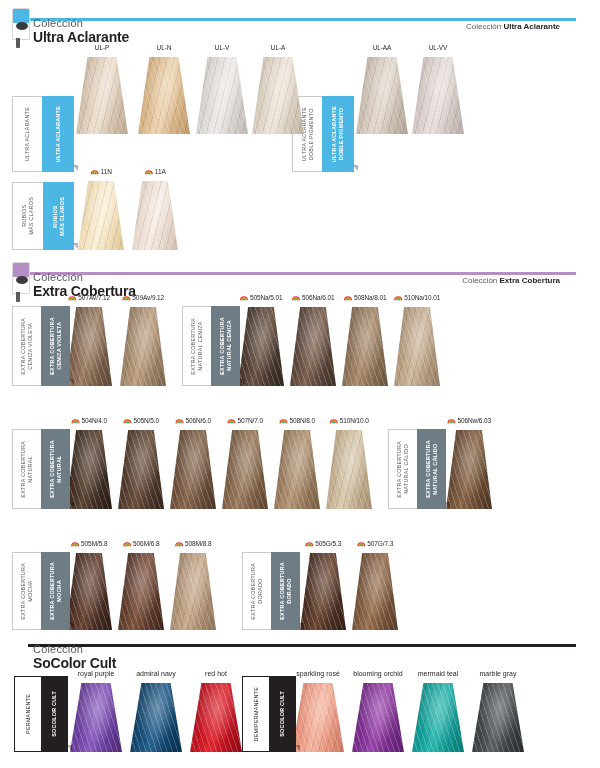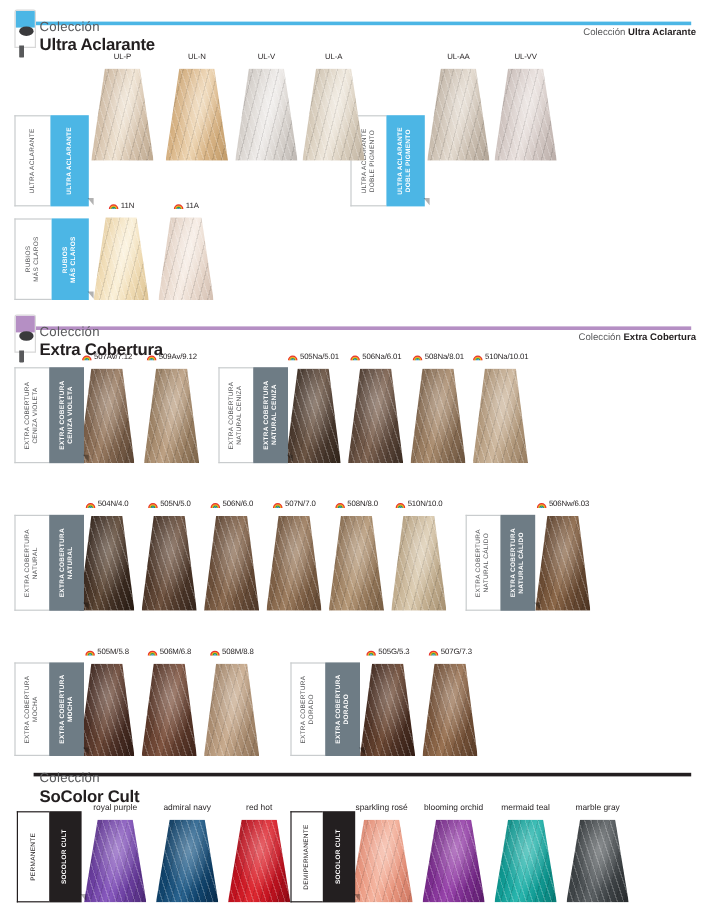--- a/index.html
+++ b/index.html
@@ -32,21 +32,21 @@
   }
   .tube .bodytop { position: absolute; left: 0; top: 0; width: 18px; height: 14px; }
   .tube .dot {
     position: absolute; left: 3px; top: 13px; width: 12px; height: 8px;
     background: #3a3a3c; border-radius: 50%;
   }
   .coll-text { position: absolute; left: 33px; top: 10px; line-height: 1.05; }
   .coll-label { font-size: 11px; color: #58595b; letter-spacing: .2px; }
   .coll-name { font-size: 14px; font-weight: bold; color: #231f20; letter-spacing: -.2px; }
   .coll-right {
-    position: absolute; right: 4px; top: 14px;
+    position: absolute; right: 24px; top: 14px;
     font-size: 8px; color: #58595b; white-space: nowrap;
   }
   .coll-right b { color: #231f20; }
 
   
   .row { position: absolute; left: 0; width: 600px; }
   .swatch { position: absolute; }
   .swatch .code {
     position: absolute; top: 0; left: 50%; transform: translateX(-50%);
     font-size: 6.5px; color: #231f20; white-space: nowrap;

